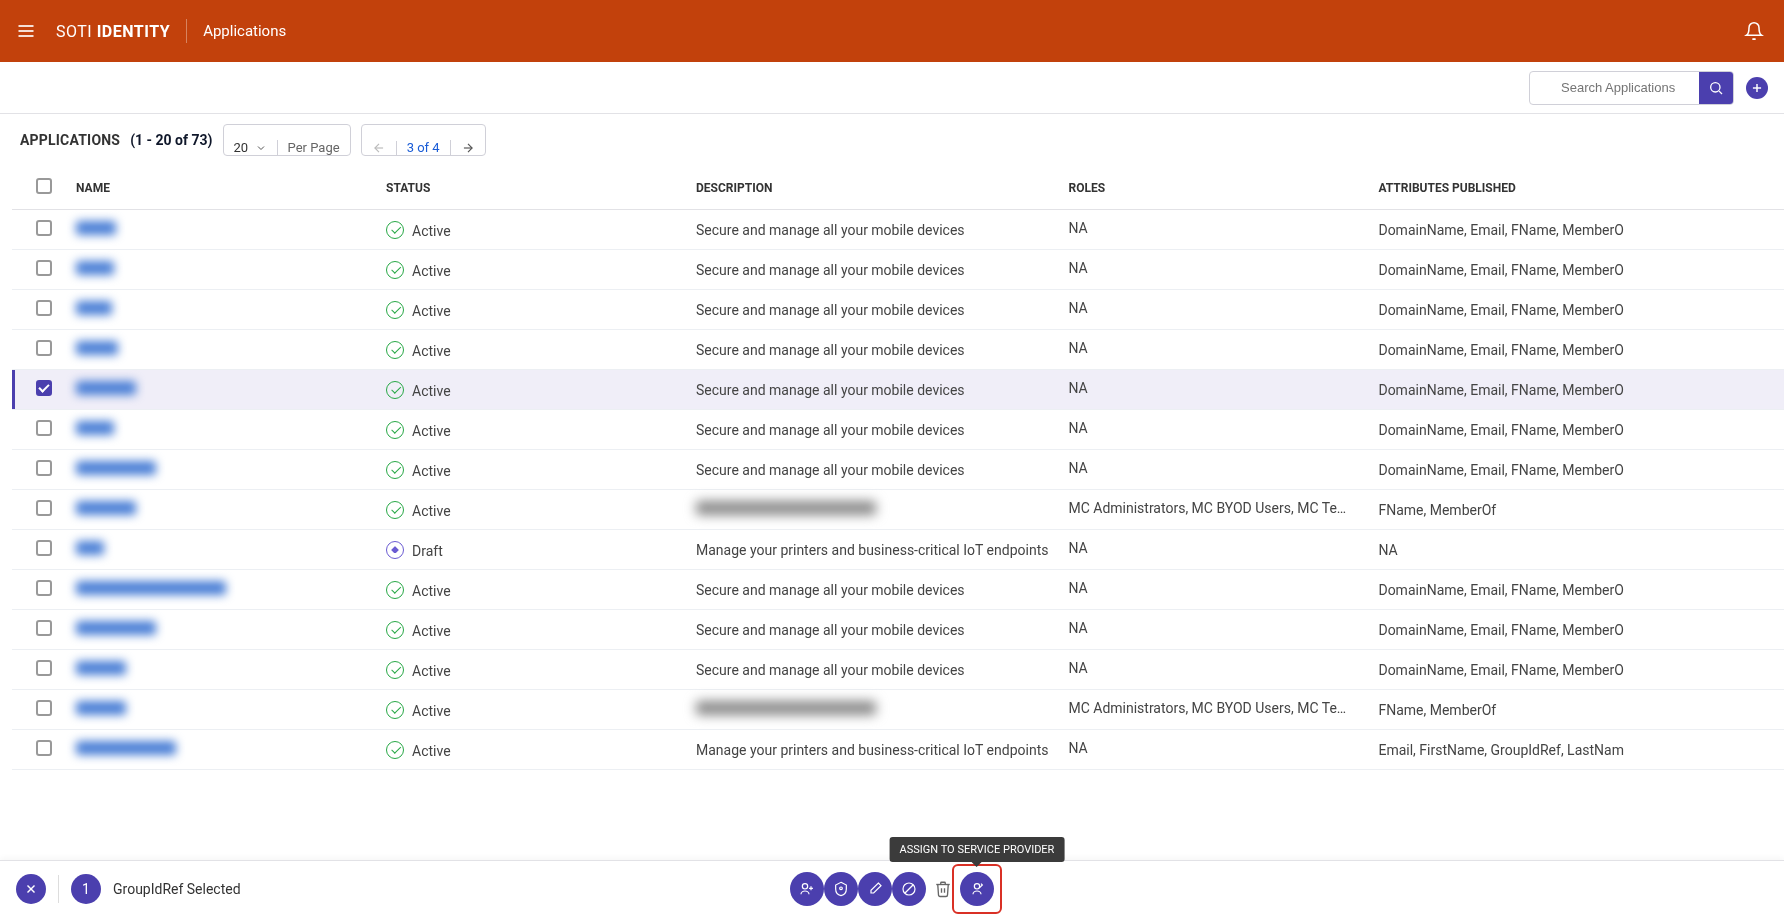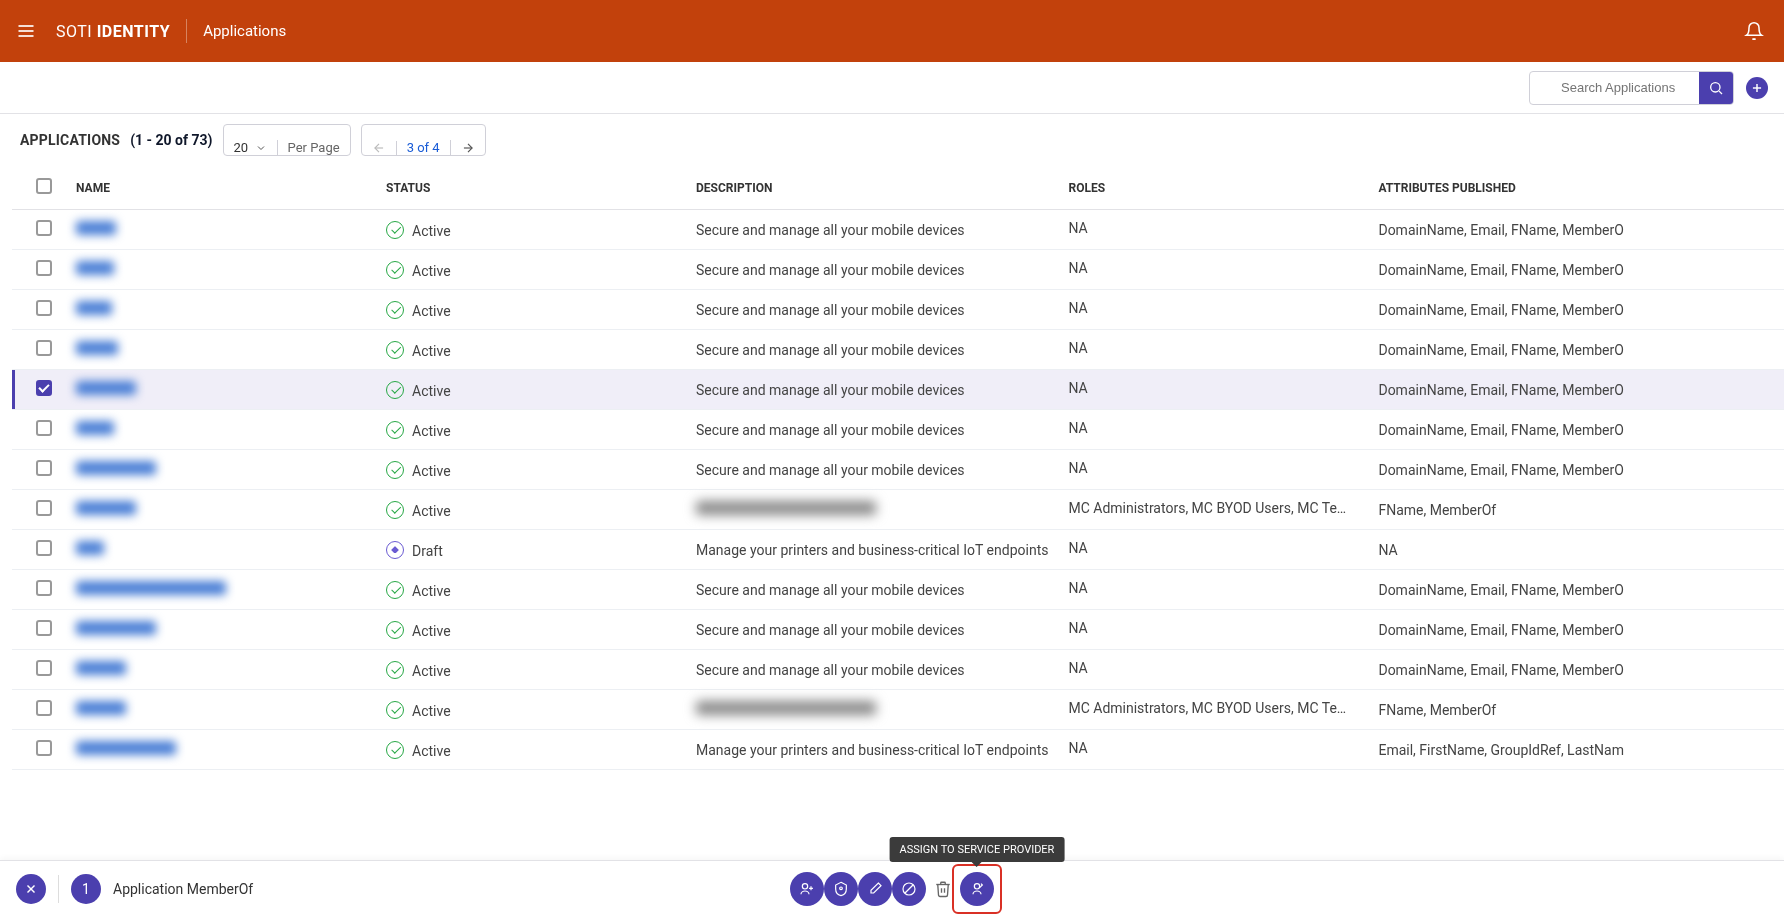--- a/index.html
+++ b/index.html
@@ -485,21 +485,21 @@
 
 <div class="footer">
   <div class="close-btn">
     <svg width="14" height="14" viewBox="0 0 24 24" fill="none" stroke="#fff" stroke-width="2.5">
         <line x1="18" y1="6" x2="6" y2="18"></line>
         <line x1="6" y1="6" x2="18" y2="18"></line>
       </svg>
   </div>
   <div class="sep"></div>
   <div class="count-badge">1</div>
-  <div class="sel-label">Application MemberOf</div>
+  <div class="sel-label">GroupIdRef Selected</div>
 
   <div class="center-actions">
     <div class="act-btn">
       <svg width="16" height="16" viewBox="0 0 24 24" fill="none" stroke="#fff" stroke-width="1.8">
           <circle cx="9" cy="8" r="4"></circle>
           <path d="M3 20c0-3 3-5 6-5s6 2 6 5"></path>
           <line x1="18" y1="8" x2="18" y2="14"></line>
           <line x1="15" y1="11" x2="21" y2="11"></line>
         </svg>
     </div>

